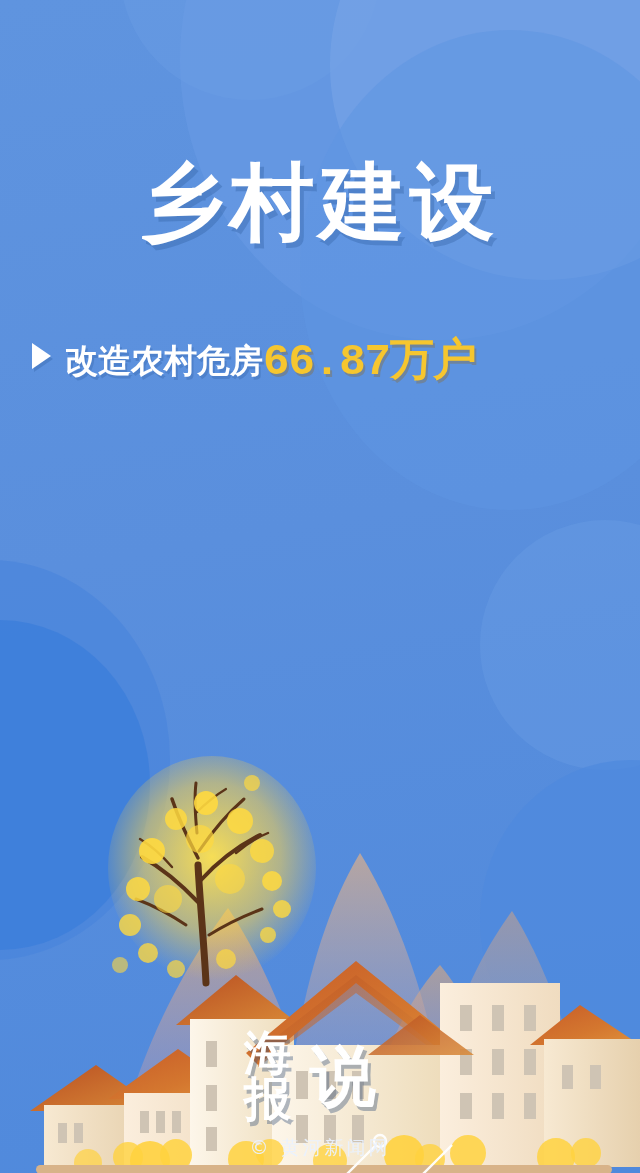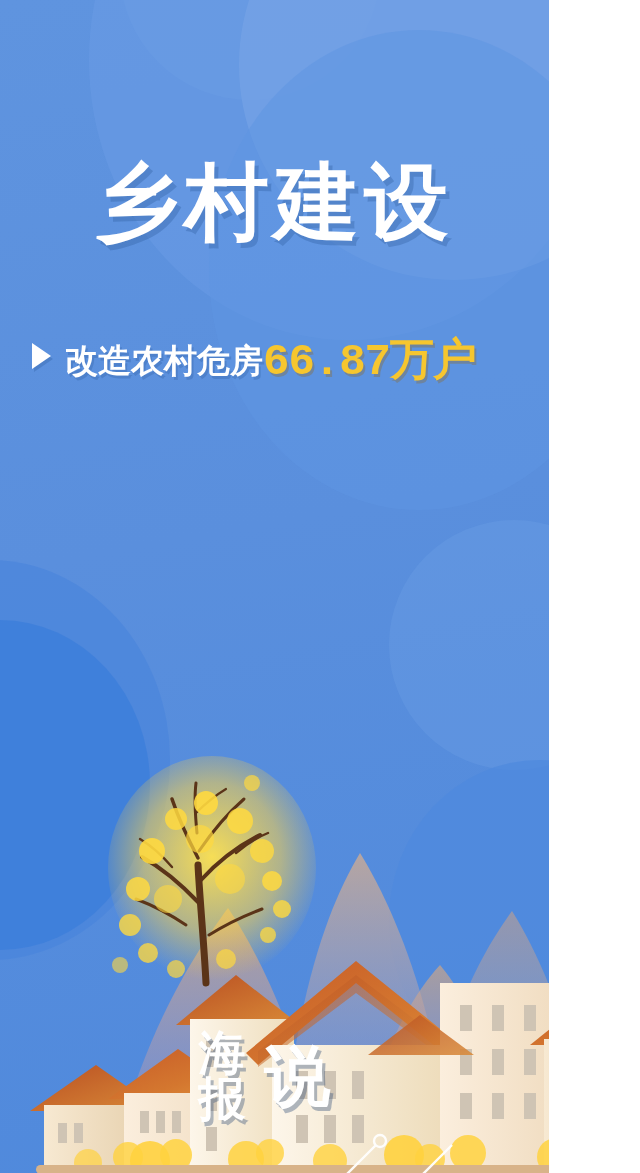--- a/index.html
+++ b/index.html
@@ -1,20 +1,20 @@
 <!DOCTYPE html>
 <html><head>
 <meta charset="utf-8">
 <style>
   html,body{margin:0;padding:0;background:#ffffff;}
   body{font-family:"Liberation Sans","DejaVu Sans",sans-serif;}
 
   .poster{
     position:relative;
-    width:549px;height:1173px;
+    width:640px;height:1173px;
     overflow:hidden;
     background:#5b91de;
     background-image:linear-gradient(170deg,#5f94df 0%,#5a8fdd 45%,#4f89dc 100%);
   }
 
   
   .bgshapes{position:absolute;inset:0;overflow:hidden;}
   .circ{position:absolute;border-radius:50%;}
   .c1{width:430px;height:430px;right:-120px;top:-150px;background:#7aa6e8;opacity:.55;}
   .c2{width:520px;height:560px;right:-60px;top:-220px;background:#6d9de6;opacity:.45;}
@@ -334,14 +334,15 @@
   <div class="logo">
     <div class="logo-inner">
       <div class="lg-col">
         <div>海</div>
         <div>报</div>
       </div>
       <div class="lg-big">说</div>
     </div>
   </div>
 
+  <div class="footer">© 黄河新闻网</div>
 
 </div>
 
 </body></html>

